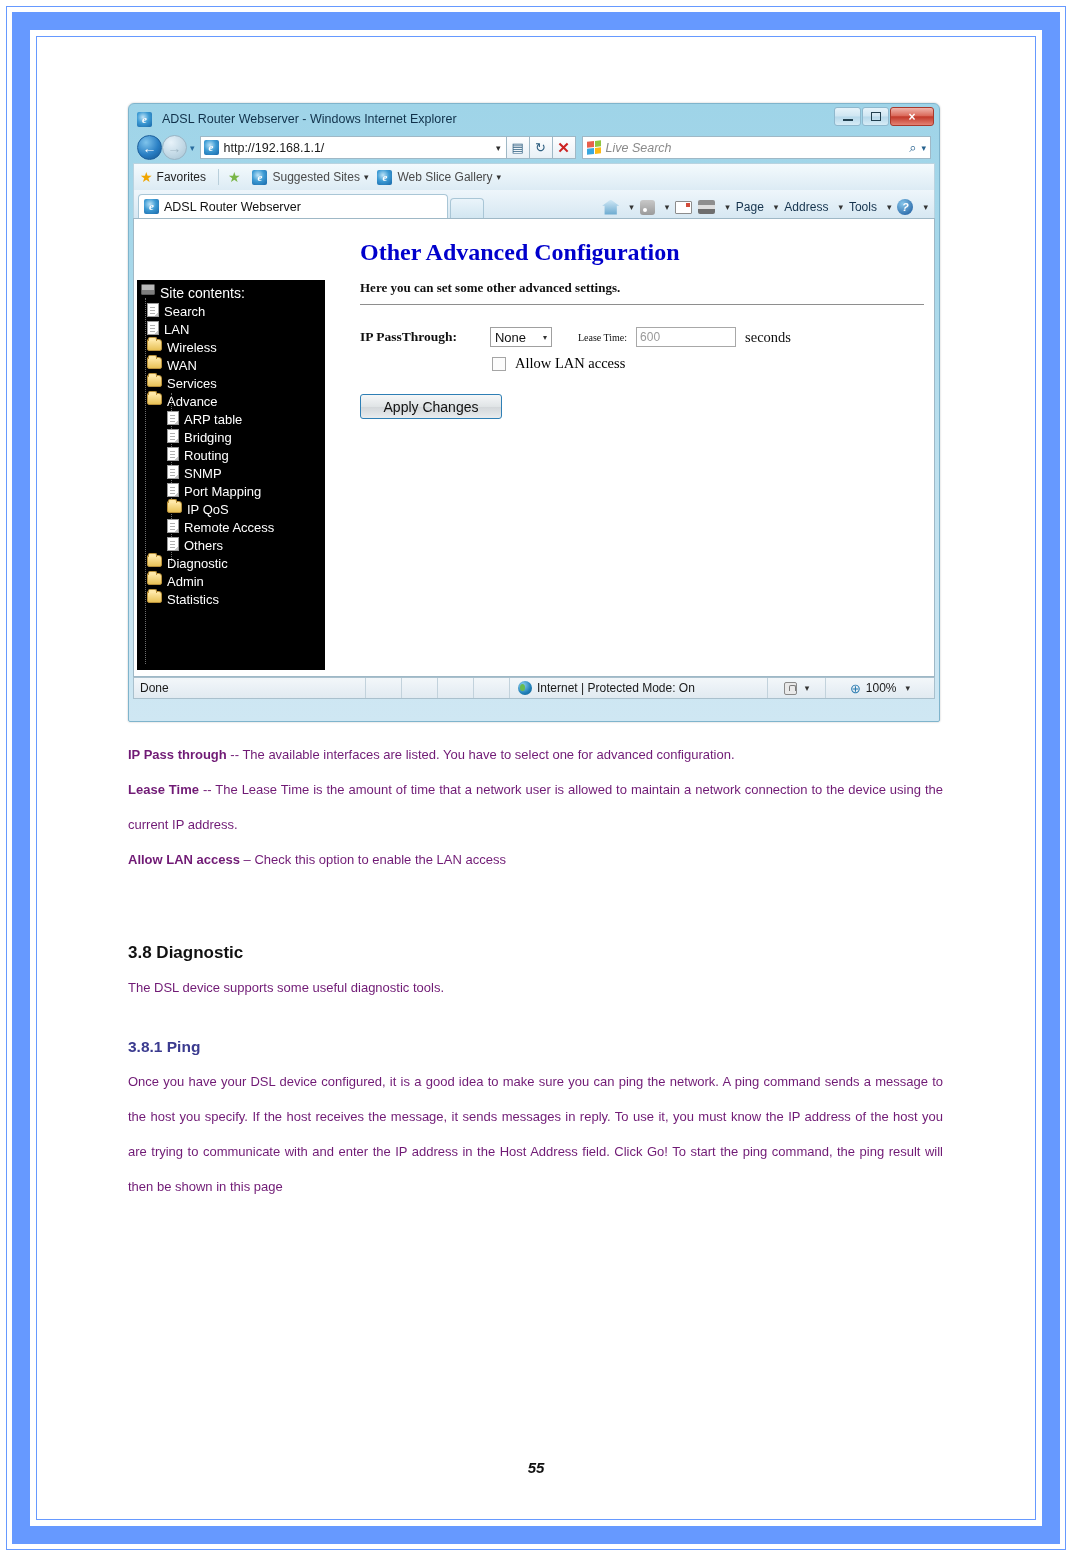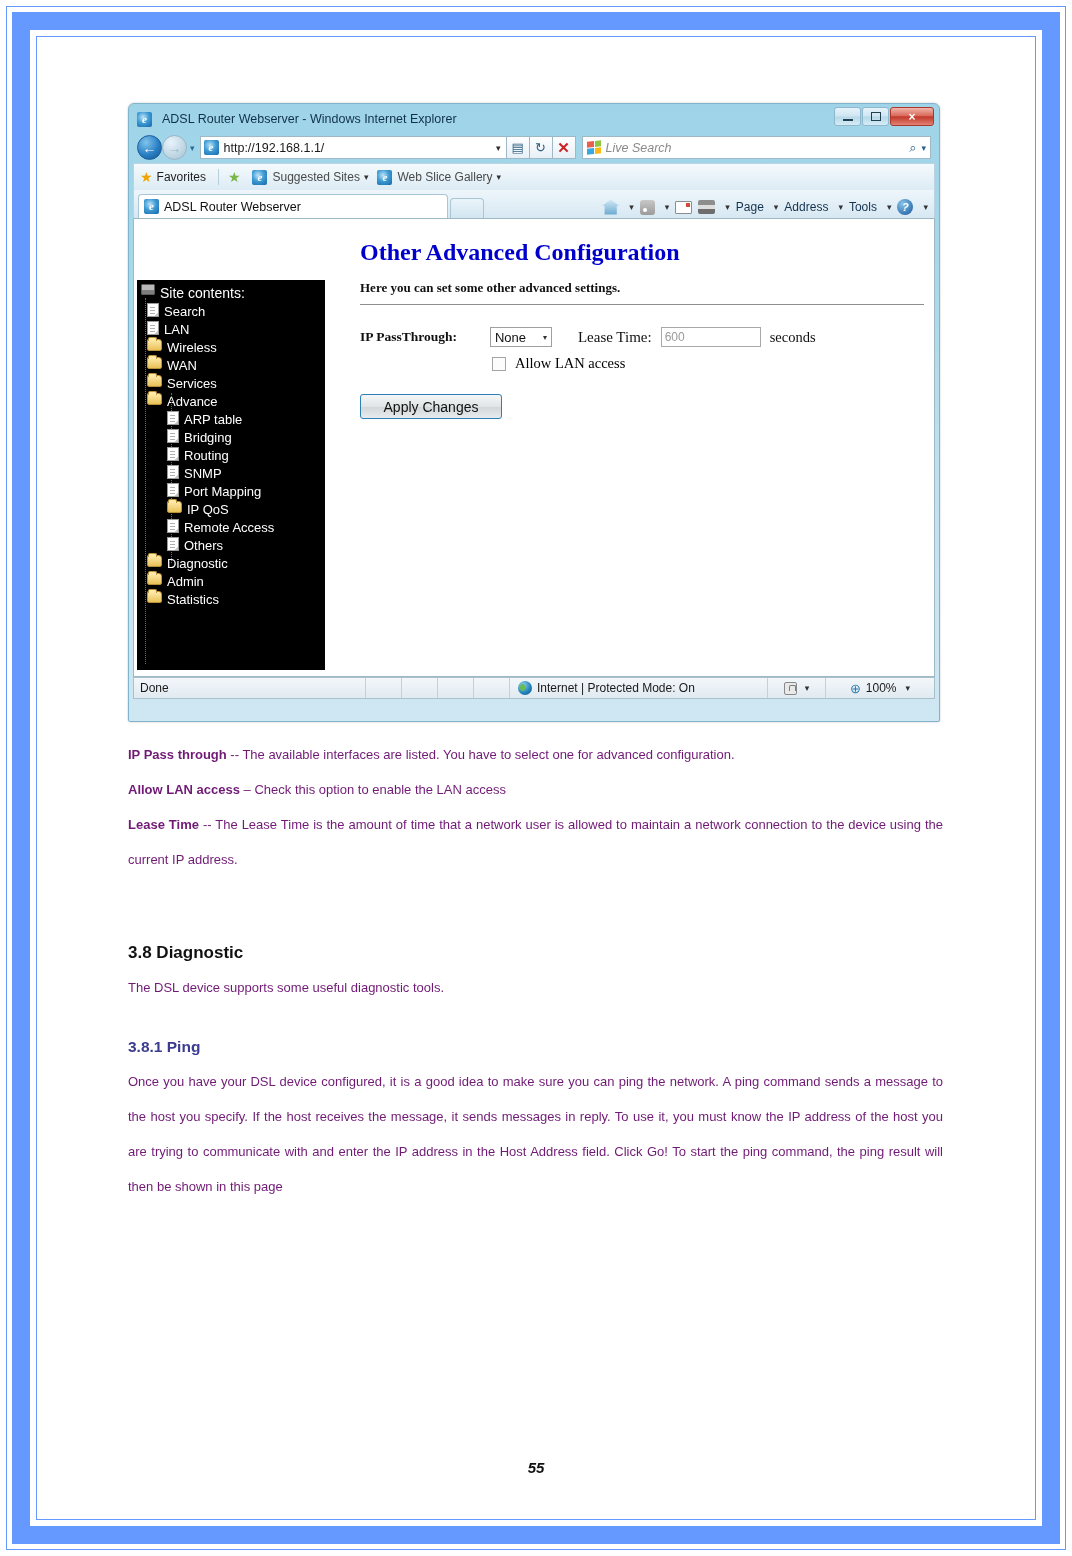--- a/index.html
+++ b/index.html
@@ -309,21 +309,21 @@
   .lbl-bold { font-weight: bold; font-size: 13.5px;}
   .sel {
     margin-left: 33px;
     width: 62px; height: 20px;
     border: 1px solid #a0a0a0; background: #fff;
     display: flex; align-items: center; justify-content: space-between;
     padding: 0 4px; font-size: 13px;
     font-family: "Liberation Sans", sans-serif;
   }
   .sel .ac { font-size: 8px; color:#333; }
-  .lease-lbl { margin-left: 26px; font-size: 15px;}
+  .lease-lbl { margin-left: 26px; font-size: 10px;}
   .txt {
     margin-left: 9px;
     width: 100px; height: 20px;
     border: 1px solid #a8a8a8; background: #fff;
     font-size: 12px; color: #9a9a9a;
     padding: 0 3px; display: flex; align-items: center;
     font-family: "Liberation Sans", sans-serif;
   }
   .unit { margin-left: 9px; font-size: 14.5px;}
   .check-row {
@@ -639,22 +639,22 @@
       <div class="st-zoom">
         <span class="zoomico">⊕</span>
         <span>100%</span>
         <span class="caret-dn">▾</span>
       </div>
     </div>
   </div>
 
   <div class="doc">
     <p class="para"><b>IP Pass through</b><span> -- The available interfaces are listed. You have to select one for advanced configuration.</span></p>
+    <p class="para"><b>Lease Time</b><span> -- The Lease Time is the amount of time that a network user is allowed to maintain a network connection to the device using the current IP address.</span></p>
     <p class="para"><b>Allow LAN access</b><span> – Check this option to enable the LAN access</span></p>
-    <p class="para"><b>Lease Time</b><span> -- The Lease Time is the amount of time that a network user is allowed to maintain a network connection to the device using the current IP address.</span></p>
 
     <div class="sp-lg"></div>
 
     <h2 class="h2">3.8 Diagnostic</h2>
     <p class="para">The DSL device supports some useful diagnostic tools.</p>
 
     <div class="sp-md"></div>
 
     <h3 class="h3">3.8.1 Ping</h3>
     <p class="para">Once you have your DSL device configured, it is a good idea to make sure you can ping the network. A ping command sends a message to the host you specify. If the host receives the message, it sends messages in reply. To use it, you must know the IP address of the host you are trying to communicate with and enter the IP address in the Host Address field. Click Go! To start the ping command, the ping result will then be shown in this page</p>

